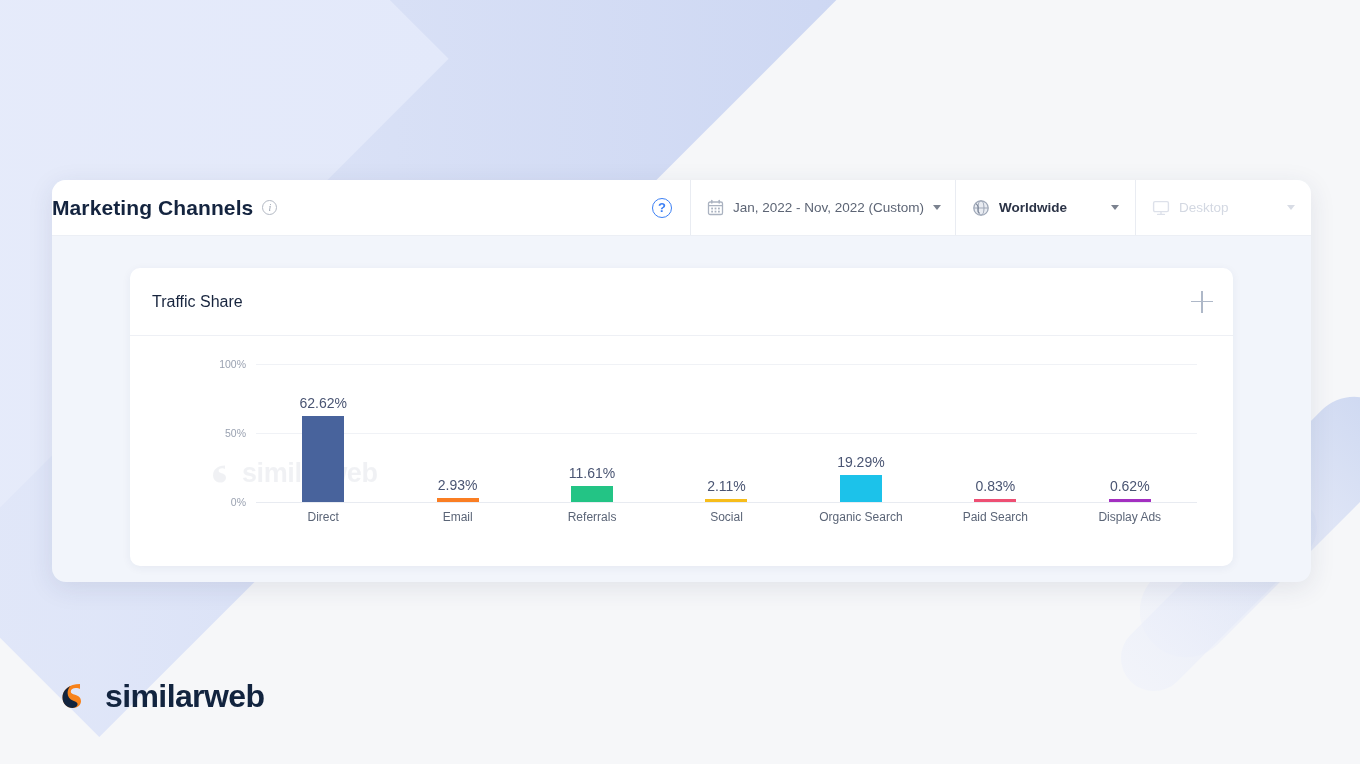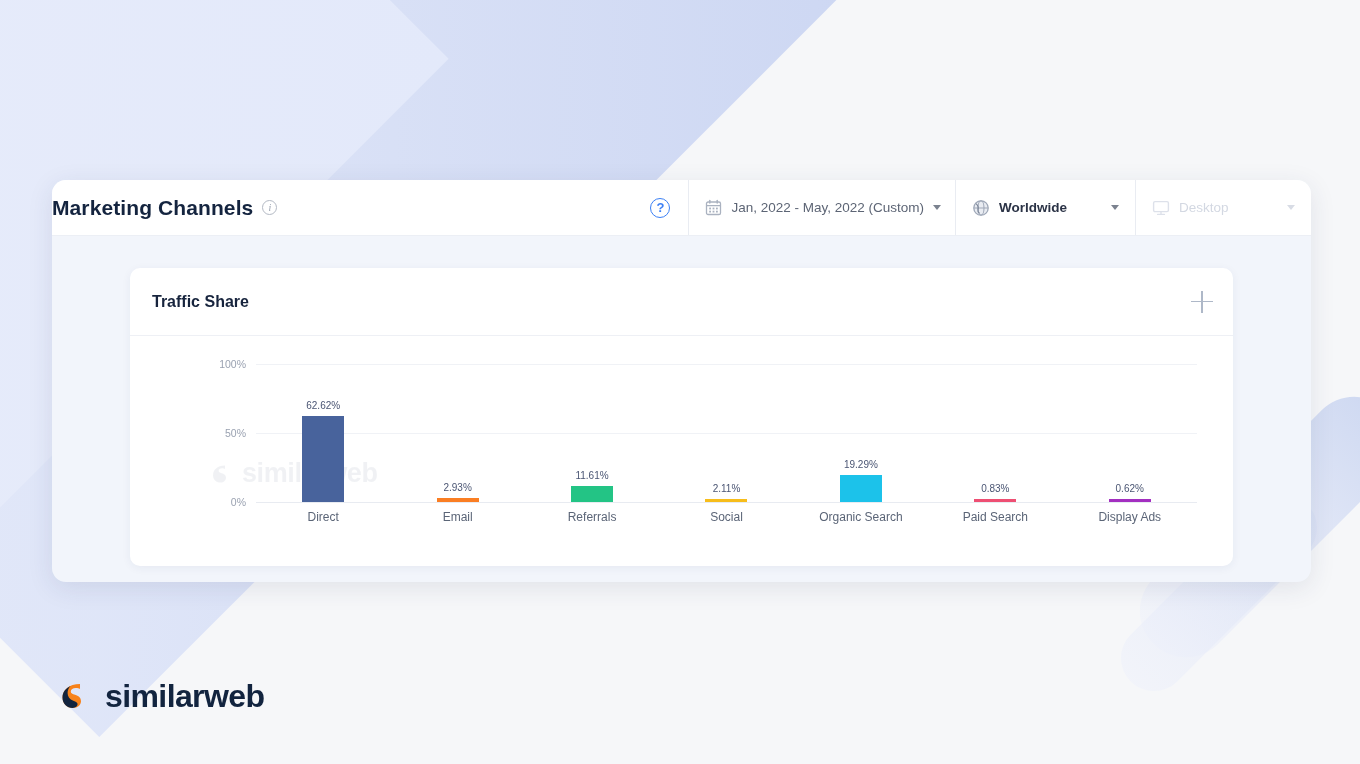--- a/index.html
+++ b/index.html
@@ -183,21 +183,21 @@
   .panel-head {
     height: 68px;
     display: flex;
     align-items: center;
     padding: 0 20px 0 22px;
     border-bottom: 1px solid #eef0f5;
   }
 
   .panel-title {
     font-size: 16px;
-    font-weight: bold;
+    font-weight: normal;
     color: #17243d;
   }
 
   .plus-btn {
     margin-left: auto;
     width: 22px; height: 22px;
     position: relative;
     cursor: pointer;
   }
   .plus-btn::before, .plus-btn::after {
@@ -268,21 +268,21 @@
     flex: 1 1 0;
     display: flex;
     flex-direction: column;
     align-items: center;
     justify-content: flex-end;
     height: 100%;
     position: relative;
   }
 
   .bar-value {
-    font-size: 10px;
+    font-size: 14px;
     color: #4a5573;
     margin-bottom: 5px;
     white-space: nowrap;
   }
 
   .bar-rect {
     width: 42px;
     min-height: 3px;
   }
 
@@ -345,21 +345,21 @@
         <line x1="1.5" y1="6.6" x2="15.5" y2="6.6" stroke="#aab2c0" stroke-width="1.3"></line>
         <line x1="4.8" y1="1.4" x2="4.8" y2="4" stroke="#aab2c0" stroke-width="1.5" stroke-linecap="round"></line>
         <line x1="12.2" y1="1.4" x2="12.2" y2="4" stroke="#aab2c0" stroke-width="1.5" stroke-linecap="round"></line>
         <rect x="4.2" y="8.6" width="1.8" height="1.8" fill="#aab2c0"></rect>
         <rect x="7.6" y="8.6" width="1.8" height="1.8" fill="#aab2c0"></rect>
         <rect x="11" y="8.6" width="1.8" height="1.8" fill="#aab2c0"></rect>
         <rect x="4.2" y="11.7" width="1.8" height="1.8" fill="#aab2c0"></rect>
         <rect x="7.6" y="11.7" width="1.8" height="1.8" fill="#aab2c0"></rect>
         <rect x="11" y="11.7" width="1.8" height="1.8" fill="#aab2c0"></rect>
       </svg>
-      <span>Jan, 2022 - May, 2022 (Custom)</span>
+      <span>Jan, 2022 - Nov, 2022 (Custom)</span>
       <span class="caret"></span>
     </div>
 
     <div class="hdr-control country">
       <svg class="ico" width="18" height="18" viewBox="0 0 18 18">
         <circle cx="9" cy="9" r="7.2" fill="#e9ecf2" stroke="#9fa8b8" stroke-width="1.3"></circle>
         <ellipse cx="9" cy="9" rx="3" ry="7.2" fill="none" stroke="#9fa8b8" stroke-width="1.1"></ellipse>
         <line x1="1.8" y1="9" x2="16.2" y2="9" stroke="#9fa8b8" stroke-width="1.1"></line>
         <path d="M4 4.6 Q7 7 6 10.5 Q5.4 12.6 7.6 14.4" fill="none" stroke="#7d8799" stroke-width="1.2"></path>
       </svg>

